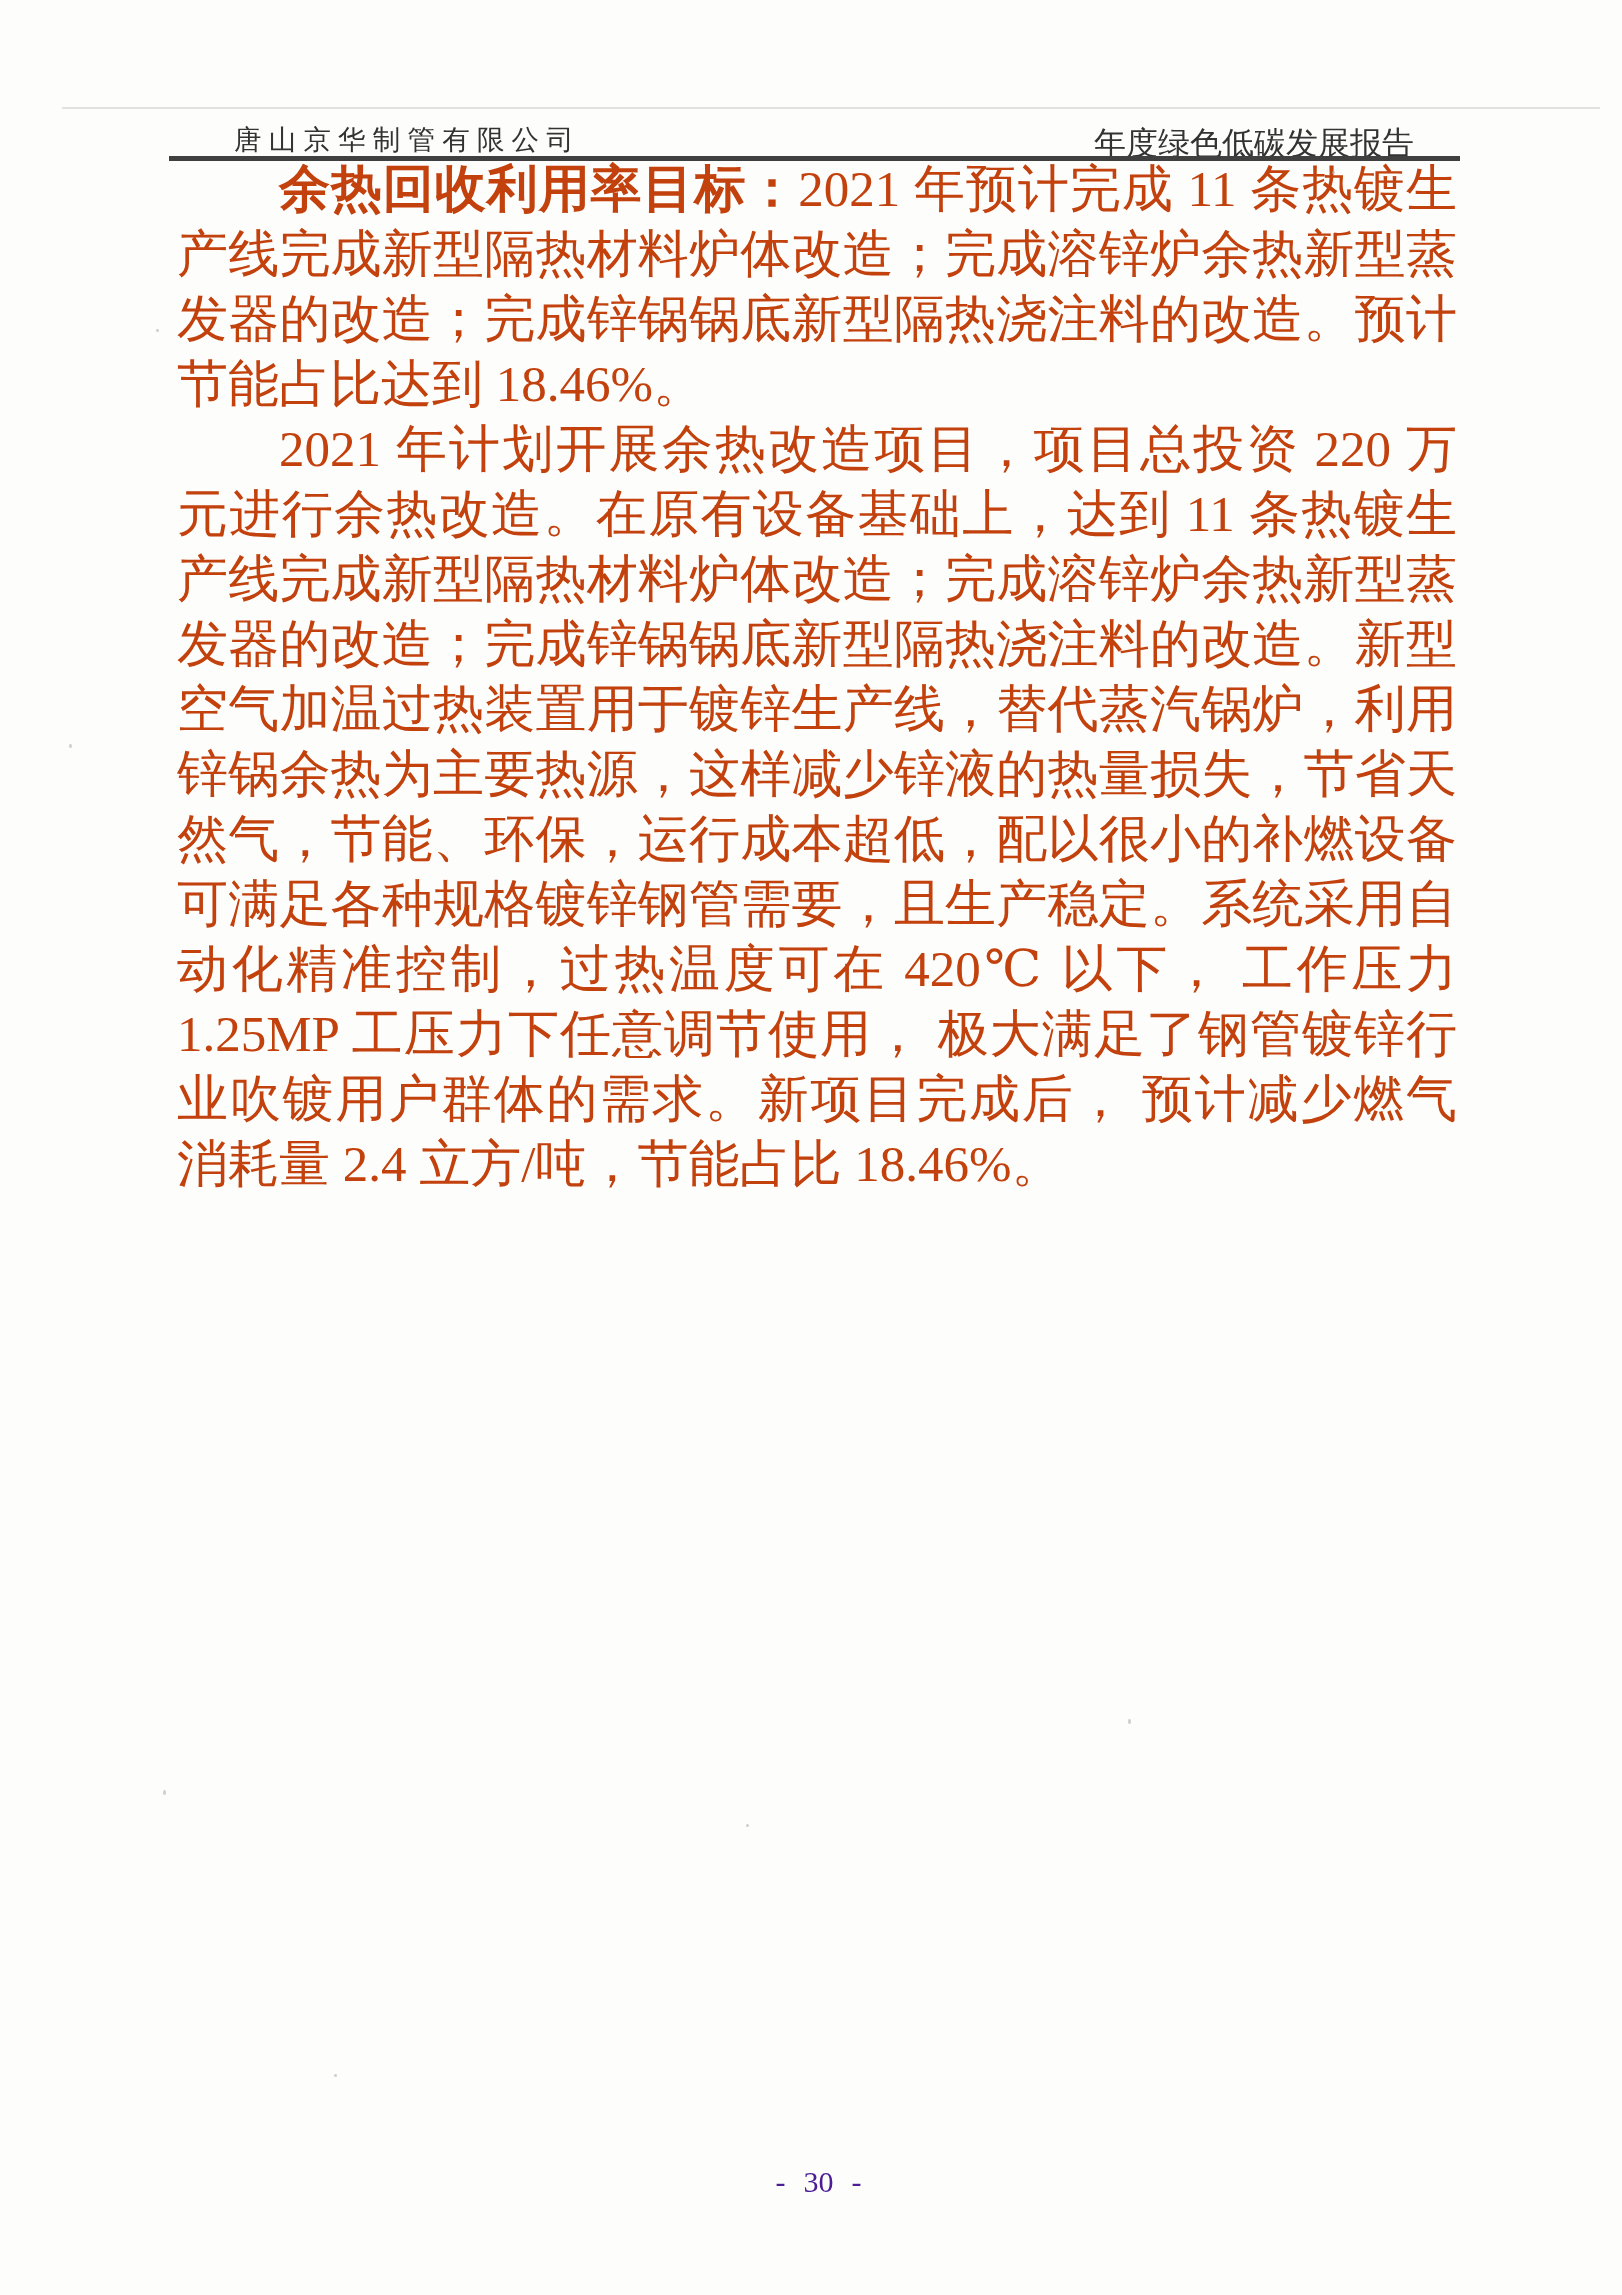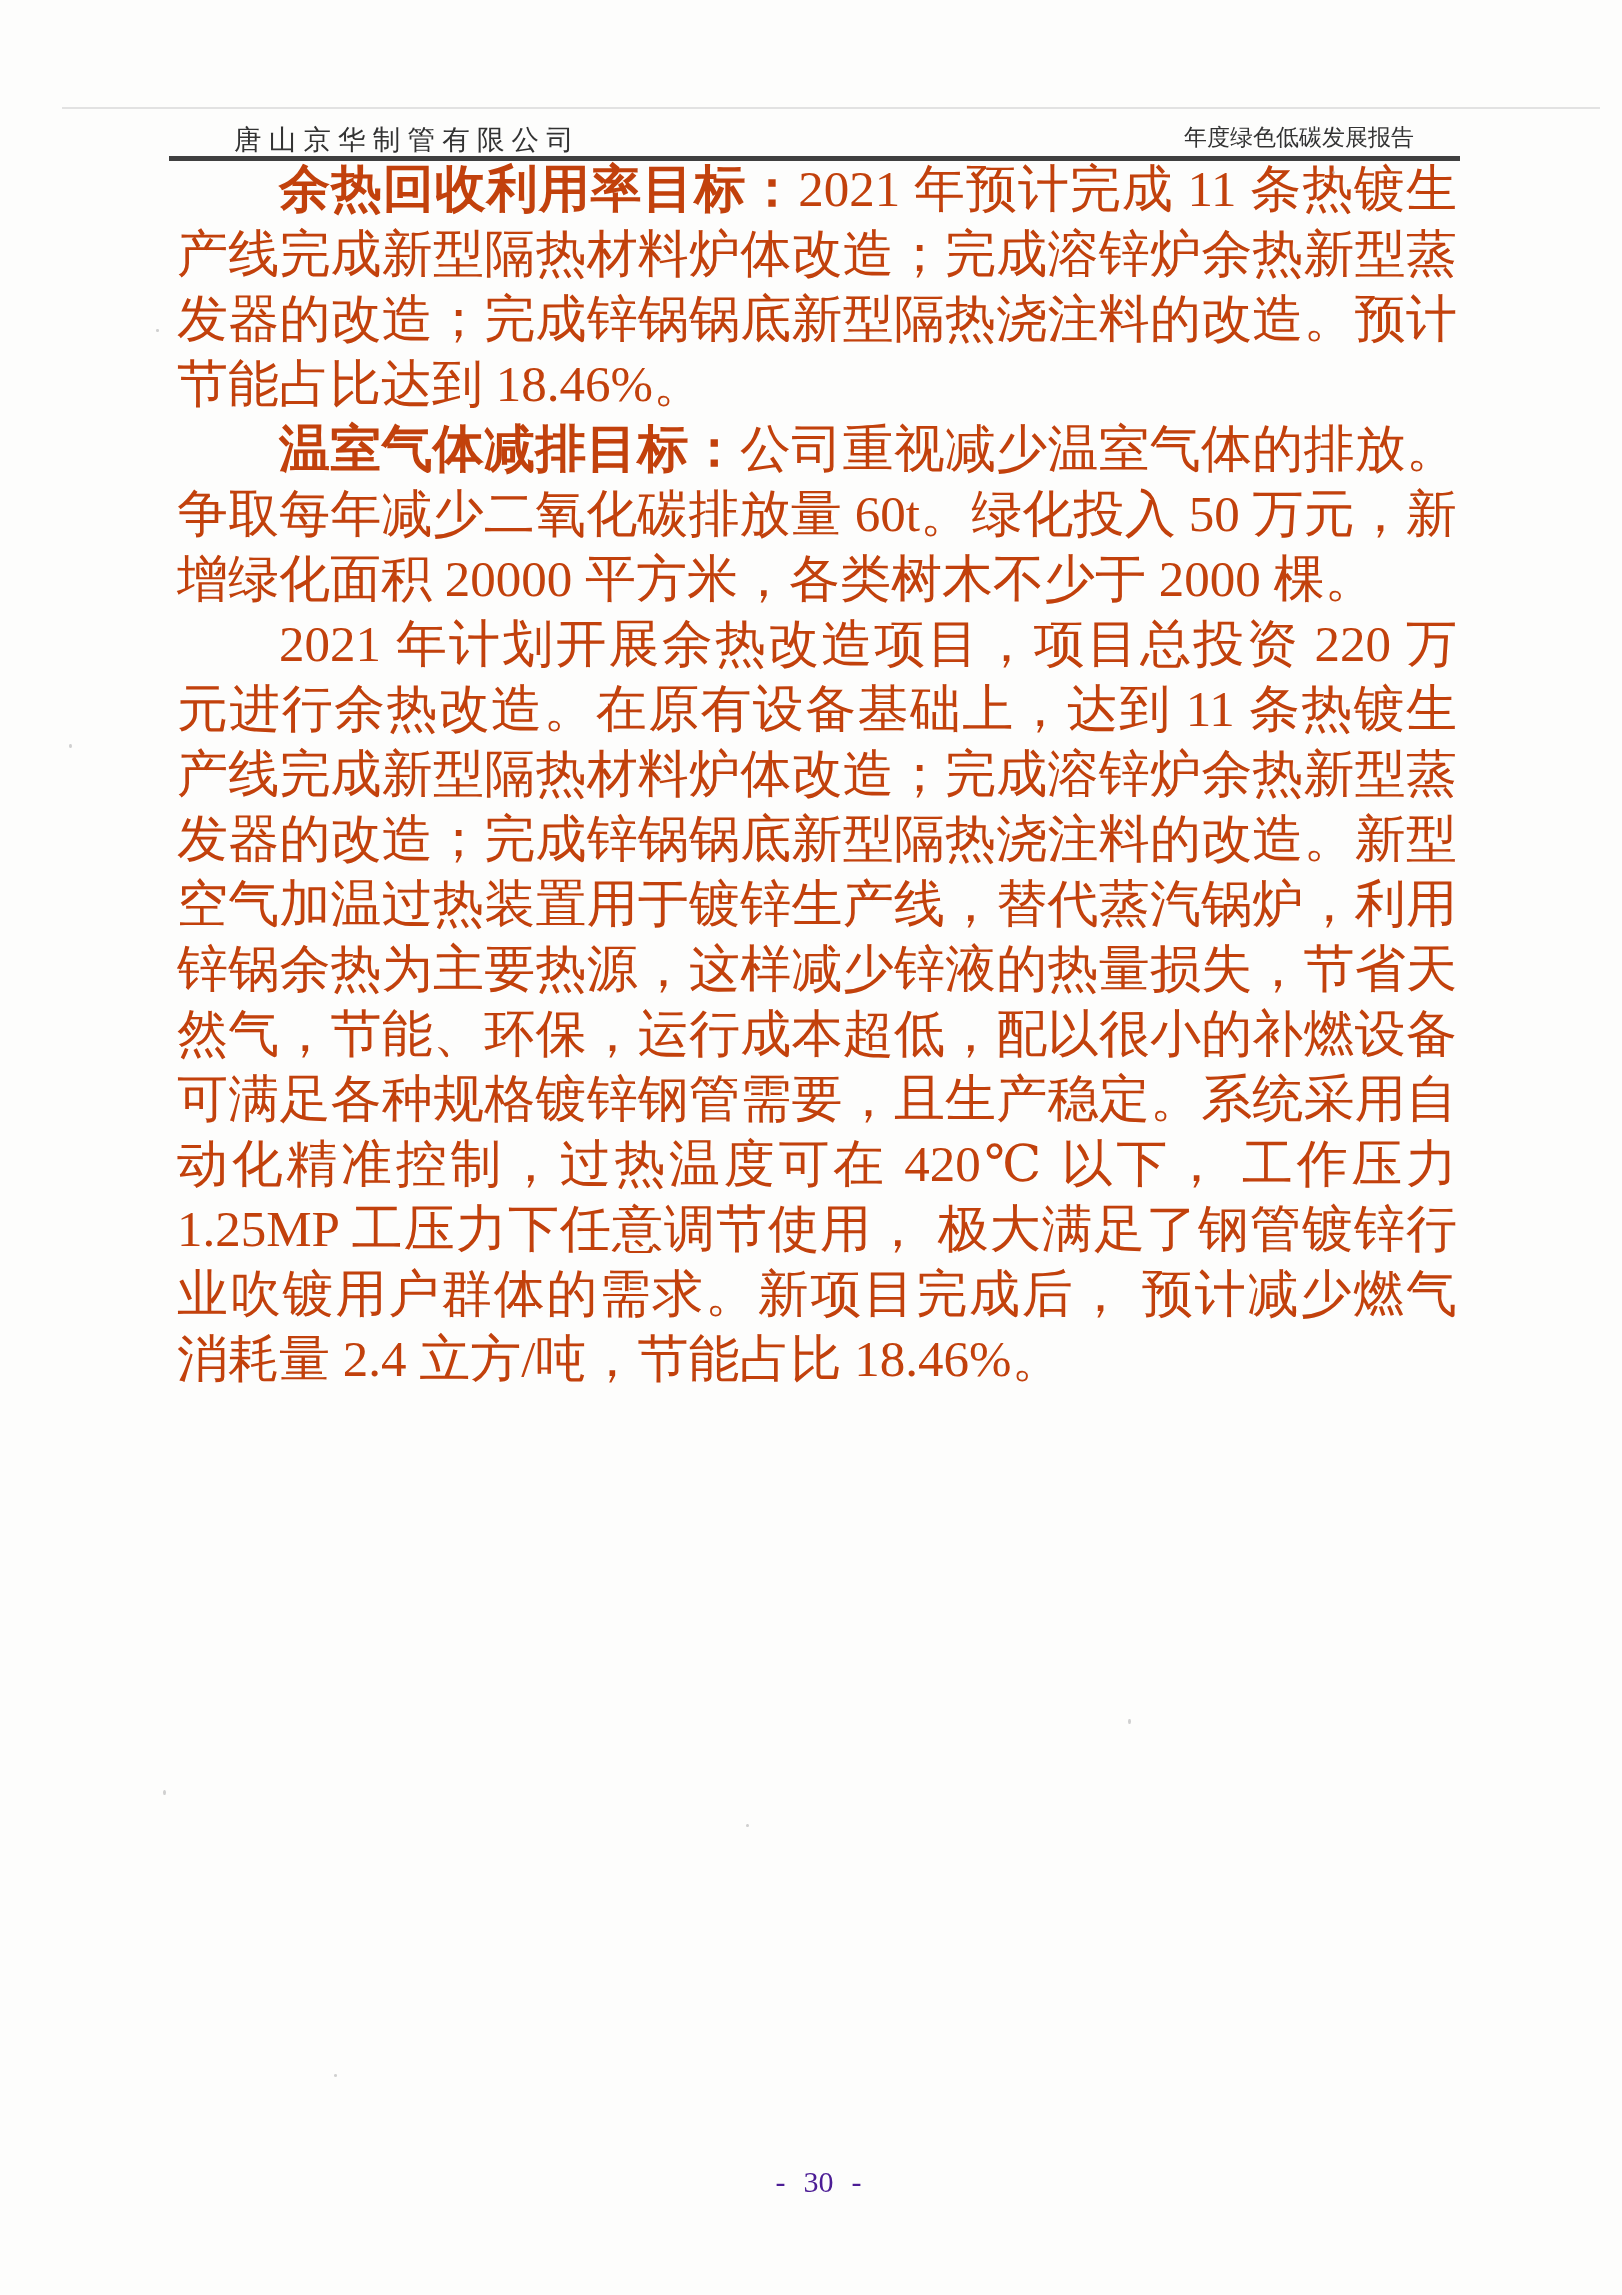--- a/index.html
+++ b/index.html
@@ -25,21 +25,21 @@
     position: absolute;
     left: 234px; top: 122px;
     font-size: 27.5px;
     letter-spacing: 7.2px;
     color: #333333;
     white-space: nowrap;
   }
   .header-right {
     position: absolute;
     right: 223px; top: 122px;
-    font-size: 23px;
+    font-size: 32px;
     letter-spacing: 0px;
     color: #333333;
     white-space: nowrap;
   }
   .header-rule {
     position: absolute;
     left: 169px; top: 156px;
     width: 1291px; height: 4.6px;
     background: #404040;
   }
@@ -85,21 +85,20 @@
   <div class="header-left">唐山京华制管有限公司</div>
 
   <div class="header-right">年度绿色低碳发展报告</div>
 
   <div class="header-rule"></div>
 
   <div class="doc-body">
 
     <p class="para"><b>余热回收利用率目标：</b><span>2021 年预计完成 11 条热镀生产线完成新型隔热材料炉体改造；完成溶锌炉余热新型蒸发器的改造；完成锌锅锅底新型隔热浇注料的改造。预计节能占比达到 18.46%。</span></p>
 
-    <p class="para"><b>温室气体减排目标：</b><span>公司重视减少温室气体的排放。争取每年减少二氧化碳排放量 60t。绿化投入 50 万元，新增绿化面积 20000 平方米，各类树木不少于 2000 棵。</span></p>
 
 
 
     <p class="para">2021 年计划开展余热改造项目，项目总投资 220 万元进行余热改造。在原有设备基础上，达到 11 条热镀生产线完成新型隔热材料炉体改造；完成溶锌炉余热新型蒸发器的改造；完成锌锅锅底新型隔热浇注料的改造。新型空气加温过热装置用于镀锌生产线，替代蒸汽锅炉，利用锌锅余热为主要热源，这样减少锌液的热量损失，节省天然气，节能、环保，运行成本超低，配以很小的补燃设备可满足各种规格镀锌钢管需要，且生产稳定。系统采用自动化精准控制，过热温度可在 420℃ 以下， 工作压力 1.25MP 工压力下任意调节使用， 极大满足了钢管镀锌行业吹镀用户群体的需求。新项目完成后， 预计减少燃气消耗量 2.4 立方/吨，节能占比 18.46%。</p>
 
   </div>
 
   <div class="page-footer"><span>- 30 -</span></div>
 
   <div class="speck" style="left:1332px; top:171px;  width:3.3px; height:3.3px;"></div>

